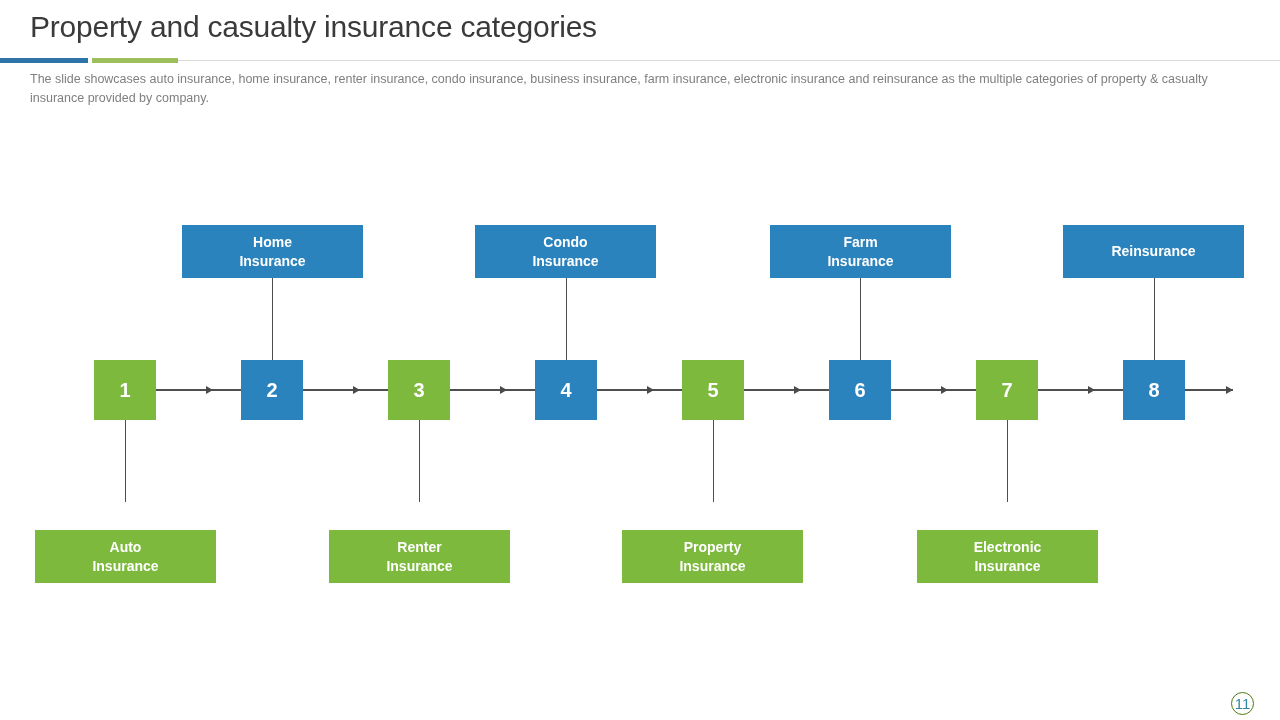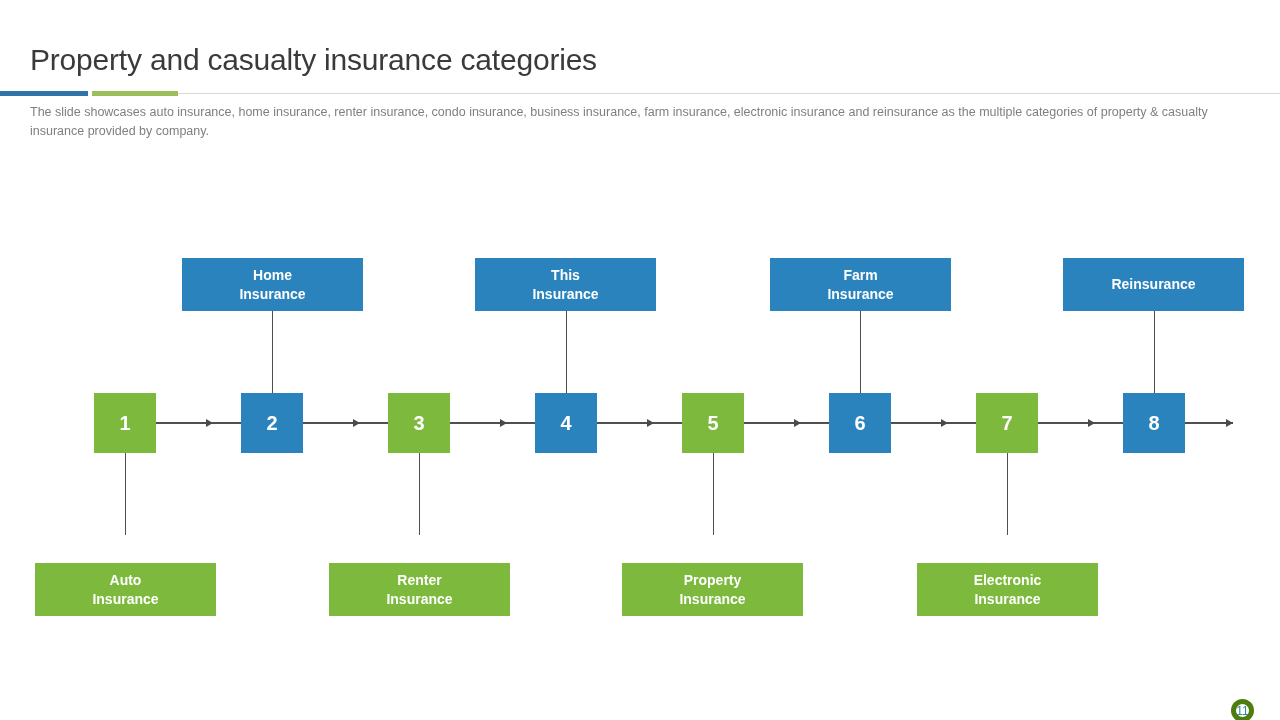--- a/index.html
+++ b/index.html
@@ -1,18 +1,18 @@
 <!DOCTYPE html>
 <html><head>
 <meta charset="utf-8">
 <style>
   * { margin:0; padding:0; box-sizing:border-box; }
   html,body { width:1280px; height:720px; }
   body { font-family:"Liberation Sans", sans-serif; background:#ffffff; overflow:hidden; }
-  .slide { position:relative; width:1280px; height:520px; background:#ffffff;margin-top:33px; }
+  .slide { position:relative; width:1280px; height:520px; background:#ffffff; }
 
   
   .title { position:absolute; left:30px; top:10px; font-size:30px; font-weight:400;
            color:#3a3a3a; letter-spacing:-0.2px; }
   .rule-blue  { position:absolute; left:0;   top:58px; width:88px; height:5px; background:#2e74a9; }
   .rule-green { position:absolute; left:92px; top:58px; width:86px; height:5px; background:#9cbe5b; }
   .rule-gray  { position:absolute; left:178px; right:0; top:60px; height:1px; background:#d9d9d9; }
   .description { position:absolute; left:30px; top:70px; width:1195px; font-size:12.5px;
                  color:#7f7f7f; line-height:1.55; }
 
@@ -51,41 +51,41 @@
 
   .hs1{left:156px} .hs2{left:303px} .hs3{left:450px}  .hs4{left:597px}
   .hs5{left:744px} .hs6{left:891px} .hs7{left:1038px} .hs8{left:1185px;width:48px}
 
   .ah1{left:206px} .ah2{left:353px} .ah3{left:500px}  .ah4{left:647px}
   .ah5{left:794px} .ah6{left:941px} .ah7{left:1088px} .ah8{left:1226px}
 
   
   .footer-note { position:absolute; left:0; right:0; top:700px; text-align:center;
                  font-size:11.5px; color:#8c8c8c; }
-  .page-badge { position:absolute; left:1231px; top:666px; width:23px; height:23px;
-                border:5px solid #4d7c0f; border-radius:50%; color:#2f86a5;
-                font-size:12px; display:flex; align-items:center; justify-content:center; }
+  .page-badge { position:absolute; left:1231px; top:692px; width:23px; height:23px;
+                border:1px solid #4d7c0f; border-radius:50%; color:#2f86a5;
+                font-size:15px; display:flex; align-items:center; justify-content:center; }
 </style>
 </head>
 <body>
 
 <div class="slide">
 
   <h1 class="title">Property and casualty insurance categories</h1>
   <div class="rule-blue"></div>
   <div class="rule-green"></div>
   <div class="rule-gray"></div>
   <p class="description">The slide showcases auto insurance, home insurance, renter insurance, condo insurance, business insurance, farm insurance, electronic insurance and reinsurance as the multiple categories of property &amp; casualty insurance provided by company.</p>
 
   <div class="label-box top-label blue tl2">
     <span>Home</span>
     <span>Insurance</span>
   </div>
   <div class="label-box top-label blue tl4">
-    <span>This</span>
+    <span>Condo</span>
     <span>Insurance</span>
   </div>
   <div class="label-box top-label blue tl6">
     <span>Farm</span>
     <span>Insurance</span>
   </div>
   <div class="label-box top-label blue tl8">
     <span>Reinsurance</span>
     <span></span>
   </div>

